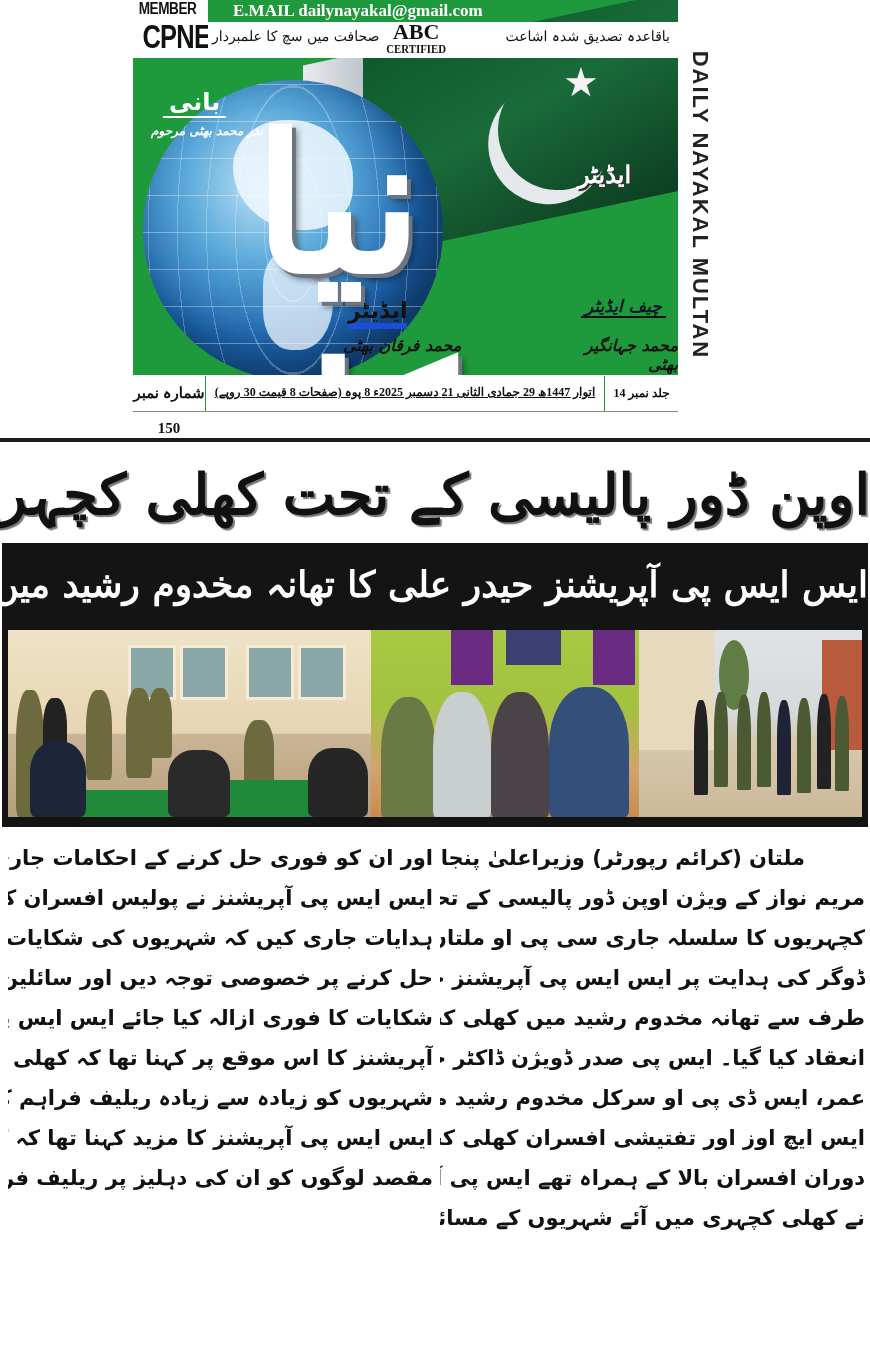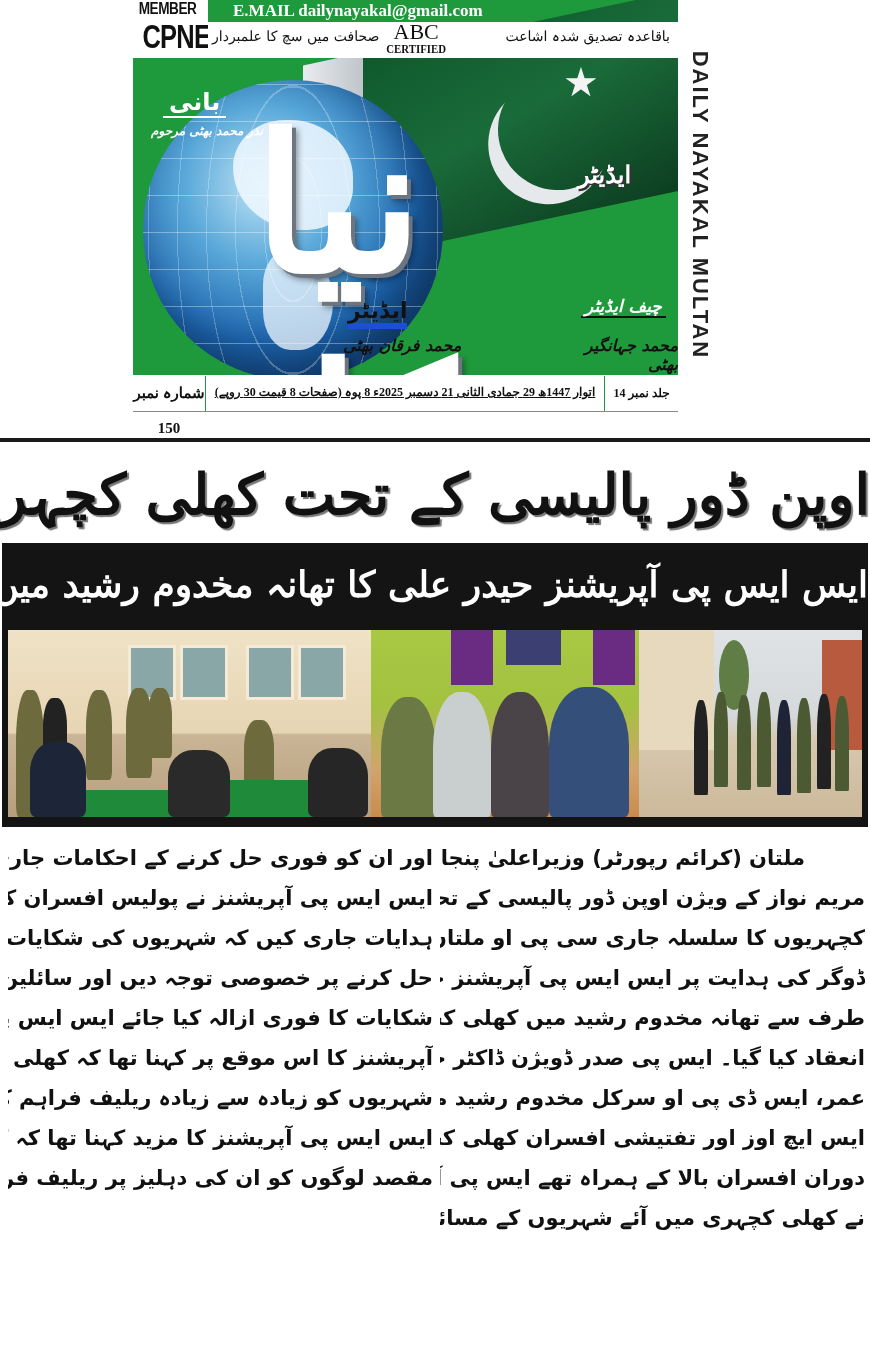--- a/index.html
+++ b/index.html
@@ -9,21 +9,21 @@
   
   .masthead { position: absolute; left: 133px; top: 0; width: 545px; height: 375px; background: #1e9a3c; overflow: hidden; }
   .member-box { position: absolute; left: 0; top: 0; width: 75px; height: 58px; background: #fff; text-align: left; z-index: 5; }
   .member-box .m1 { font-family: "Liberation Sans", sans-serif; font-weight: bold; font-size: 16px; line-height: 18px; letter-spacing: -0.5px; transform: scaleX(0.85); }
   .member-box .m2 { font-family: "Liberation Sans", sans-serif; font-weight: bold; font-size: 34px; line-height: 36px; letter-spacing: -1px; transform: scaleX(0.75); transform-origin: center; }
   .email { position: absolute; left: 100px; top: 0; height: 22px; line-height: 22px; font-family: "Liberation Serif", serif; font-weight: bold; font-size: 17px; color: #fff; z-index: 5; }
   .tagline-bar { position: absolute; left: 75px; top: 22px; width: 470px; height: 36px; background: #fff; z-index: 5; }
   .tag-left { position: absolute; left: 4px; top: 6px; font-family: "DejaVu Serif", serif; font-size: 14px; direction: rtl; }
   .tag-right { position: absolute; right: 8px; top: 6px; font-family: "DejaVu Serif", serif; font-size: 14px; direction: rtl; }
   .abc { position: absolute; left: 175px; top: 0; text-align: center; }
-  .abc .a1 { font-family: "Liberation Serif", serif; font-weight: normal; font-size: 22px; line-height: 20px; }
+  .abc .a1 { font-family: "Liberation Serif", serif; font-weight: bold; font-size: 22px; line-height: 20px; }
   .abc .a2 { font-family: "Liberation Serif", serif; font-weight: bold; font-size: 12px; line-height: 14px; transform: scaleX(0.9); }
 
   .flag-band { position: absolute; left: 230px; top: 58px; width: 330px; height: 200px; background: linear-gradient(160deg, #0f5a2c 0%, #1a6b3a 45%, #0c3d20 100%); transform: skewY(-12deg); transform-origin: left top; }
   .flag-white { position: absolute; left: 170px; top: 58px; width: 70px; height: 230px; background: linear-gradient(90deg, #e9ecef, #b8bec4); transform: skewY(-12deg); }
   .crescent { position: absolute; left: 365px; top: 70px; width: 120px; height: 120px; border-radius: 50%; box-shadow: -14px 10px 0 0 #e6e9ec; transform: rotate(-20deg); }
   .star { position: absolute; left: 430px; top: 62px; font-size: 40px; color: #f3f3f3; line-height: 1; }
 
   .globe { position: absolute; left: 10px; top: 80px; width: 300px; height: 300px; border-radius: 50%;
     background: radial-gradient(circle at 40% 35%, #bfe3f6 0%, #59a8d9 30%, #1c63ad 60%, #0d3b78 100%);
     box-shadow: inset -20px -20px 40px rgba(0,0,0,0.35); }
@@ -37,21 +37,21 @@
   .logo-big { position: absolute; left: 40px; top: 90px; width: 330px; text-align: center; font-family: "DejaVu Serif", serif; font-weight: bold; font-size: 190px; line-height: 230px; color: #fff; text-shadow: 4px 4px 0 #6d7680, 6px 6px 6px rgba(0,0,0,0.4); direction: rtl; z-index: 3; }
 
   .bani { position: absolute; left: 30px; top: 88px; color: #fff; font-family: "DejaVu Sans", sans-serif; font-weight: bold; font-size: 24px; direction: rtl; border-bottom: 2px solid #fff; padding: 0 6px; z-index: 4; }
   .founder { position: absolute; left: 18px; top: 124px; color: #fff; font-size: 12px; font-weight: bold; font-style: italic; direction: rtl; z-index: 4; }
   .city { position: absolute; left: 78px; top: 180px; color: #fff; font-family: "DejaVu Serif", serif; font-weight: bold; font-size: 30px; text-align: center; text-shadow: 2px 2px 0 #333; direction: rtl; z-index: 4; }
   .city .line { display: block; width: 70px; height: 2px; background: #222; margin: 2px auto; }
 
   .roznama { position: absolute; left: 445px; top: 160px; color: #fff; font-family: "DejaVu Serif", serif; font-weight: bold; font-size: 24px; direction: rtl; text-shadow: 2px 2px 0 #333; z-index: 4; }
   .editor-lbl { position: absolute; left: 215px; top: 298px; font-weight: bold; font-size: 22px; color: #111; direction: rtl; border-bottom: 6px solid #1d4ed8; z-index: 4; }
   .editor-name { position: absolute; left: 210px; top: 336px; font-size: 16px; font-style: italic; font-weight: bold; color: #111; direction: rtl; z-index: 4; }
-  .chief-lbl { position: absolute; left: 448px; top: 296px; font-size: 17px; font-style: italic; font-weight: bold; color: #ffffff; direction: rtl; border-bottom: 2px solid #111; padding: 0 4px; z-index: 4; }
+  .chief-lbl { position: absolute; left: 448px; top: 296px; font-size: 17px; font-style: italic; font-weight: bold; color: #0f172a; direction: rtl; border-bottom: 2px solid #111; padding: 0 4px; z-index: 4; }
   .chief-name { position: absolute; left: 432px; top: 336px; font-size: 16px; font-style: italic; font-weight: bold; color: #111; direction: rtl; z-index: 4; }
 
   .vert-title { position: absolute; left: 680px; top: 0; width: 40px; height: 410px; }
   .vert-title span { position: absolute; left: 50%; top: 50%; transform: translate(-50%,-50%) rotate(90deg); white-space: nowrap; font-family: "Liberation Sans", sans-serif; font-weight: 900; font-size: 22px; letter-spacing: 2px; color: #222; }
 
   .info-row { position: absolute; left: 133px; top: 376px; width: 545px; height: 36px; border-bottom: 1px solid #888; font-family: Liberation Serif, serif; }
   .info-issue { position: absolute; left: 0; top: 0; width: 72px; height: 35px; line-height: 35px; font-size: 15px; font-weight: bold; direction: rtl; text-align: center; }
   .info-date { position: absolute; left: 72px; top: 0; width: 400px; height: 35px; border-left: 1px solid #1e9a3c; border-right: 1px solid #1e9a3c; line-height: 33px; font-size: 12px; font-weight: bold; direction: rtl; text-align: center; text-decoration: underline; white-space: nowrap; overflow: hidden; }
   .info-vol { position: absolute; left: 472px; top: 0; width: 73px; height: 35px; line-height: 35px; font-size: 12px; font-weight: bold; direction: rtl; text-align: center; }
 

